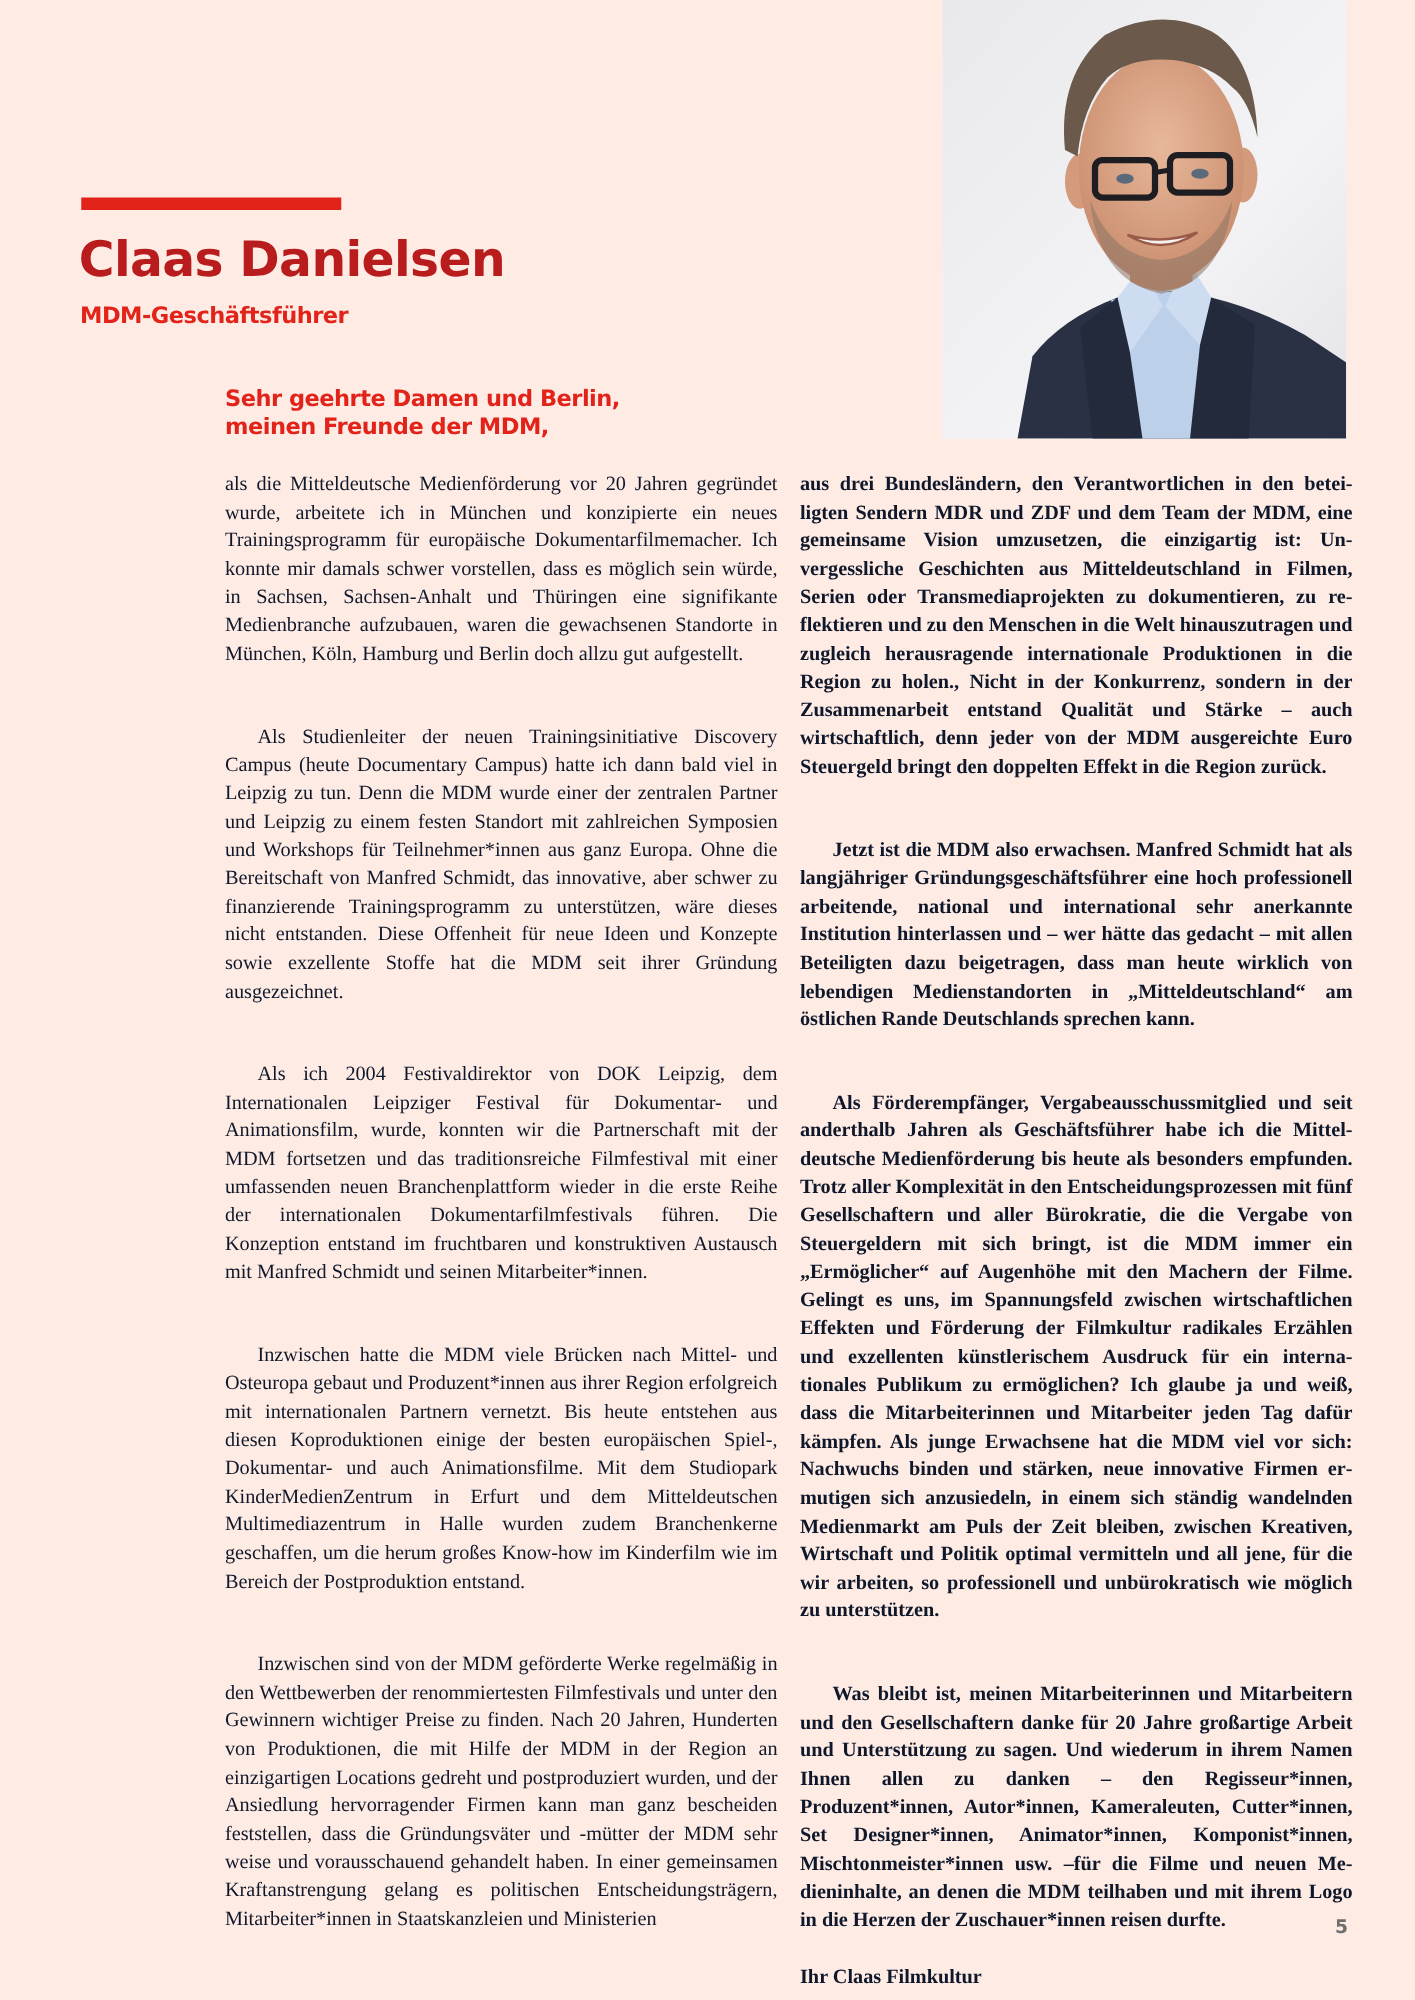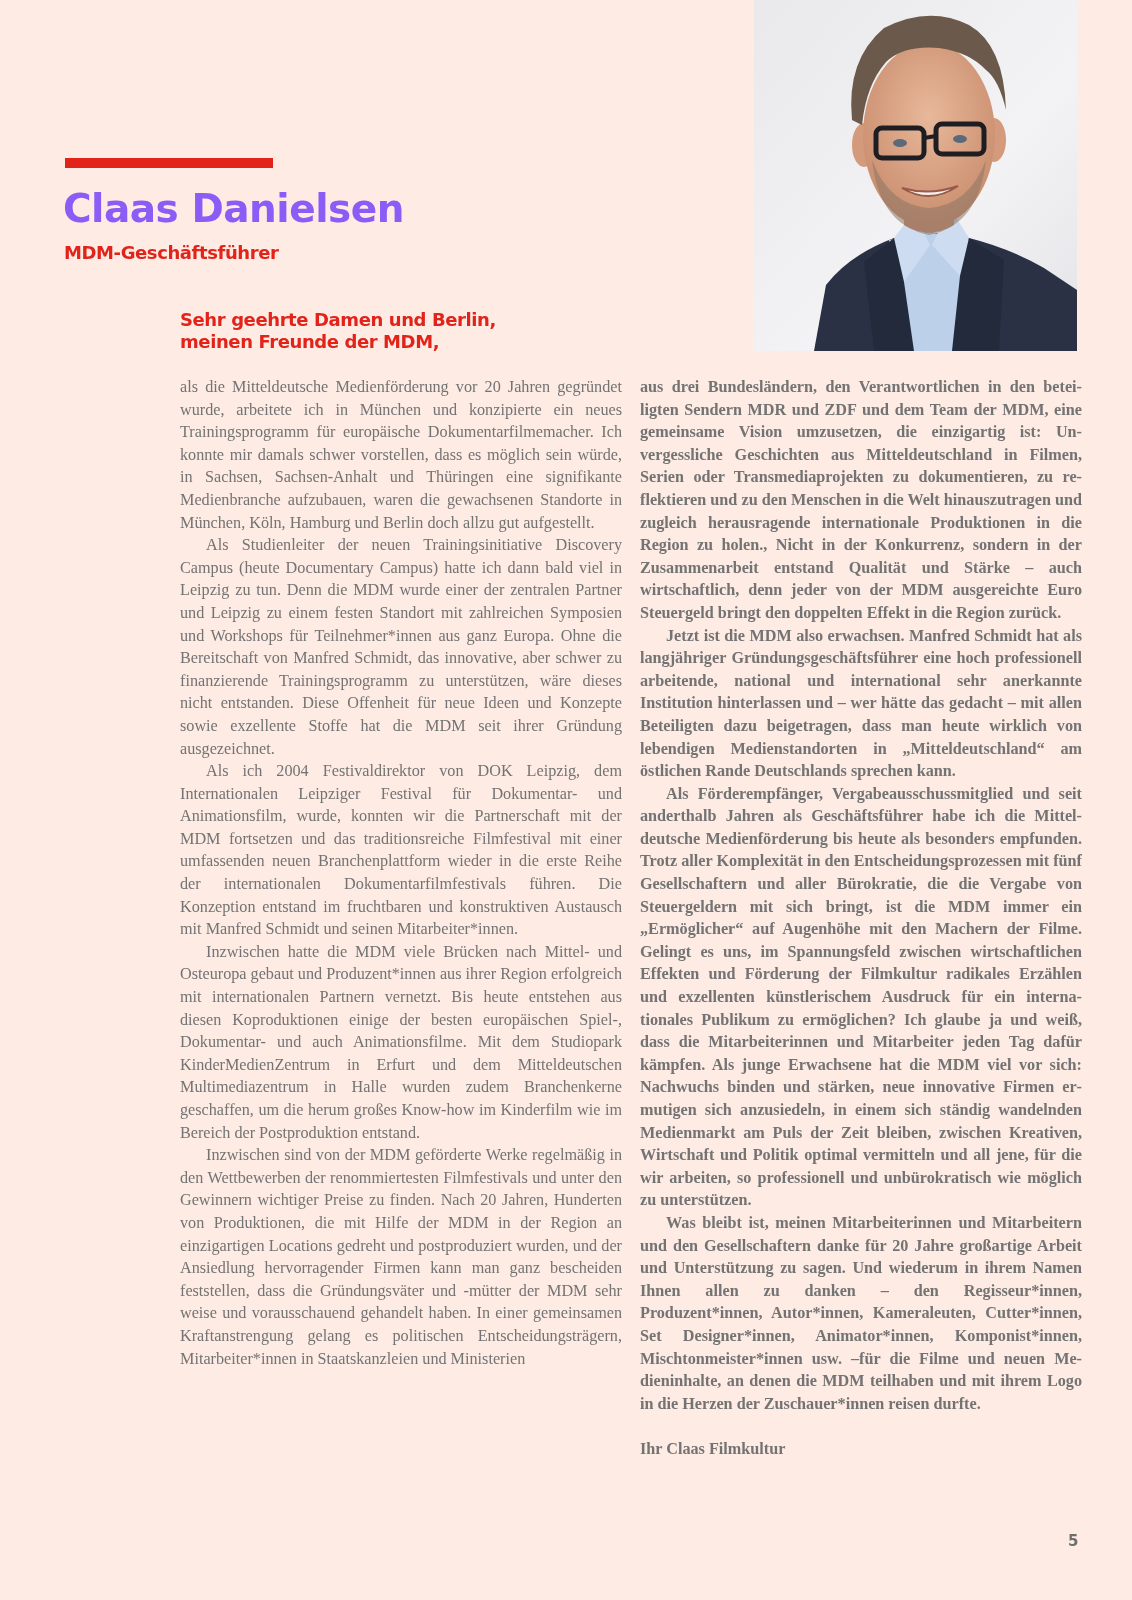--- a/index.html
+++ b/index.html
@@ -19,21 +19,21 @@
     width: 208px; height: 10px;
     background: #e2231a;
   }
   .name {
     position: absolute;
     left: 63px; top: 188px;
     font-family: "DejaVu Sans", sans-serif;
     font-weight: bold;
     font-size: 39px;
     letter-spacing: -0.5px;
-    color: #8b5cf6;
+    color: #b91c1c;
     line-height: 1.1;
   }
   .role {
     position: absolute;
     left: 64px; top: 242px;
     font-family: "DejaVu Sans", sans-serif;
     font-weight: bold;
     font-size: 18px;
     letter-spacing: -0.4px;
     color: #e2231a;
@@ -58,28 +58,28 @@
     overflow: hidden;
   }
   .photo svg { width: 100%; height: 100%; display: block; }
   .column {
     position: absolute;
     top: 376px;
     width: 442px;
     font-family: "Liberation Serif", serif;
     font-size: 16.2px;
     line-height: 22.6px;
-    color: #737373;
+    color: #0f172a;
     text-align: justify;
     hyphens: manual;
   }
   .col-left { left: 180px; }
   .col-right { left: 640px; font-weight: bold; }
   .column p { margin: 0; }
-  .column p.indent { text-indent: 26px; }
+  .column p.indent { text-indent: 26px; margin-top: 44px; }
   .signature { margin-top: 22.6px !important; }
   .page-number {
     position: absolute;
     left: 1068px; top: 1532px;
     font-family: "DejaVu Sans", sans-serif;
     font-weight: bold;
     font-size: 15px;
     color: #6e6e6e;
   }
 </style>

